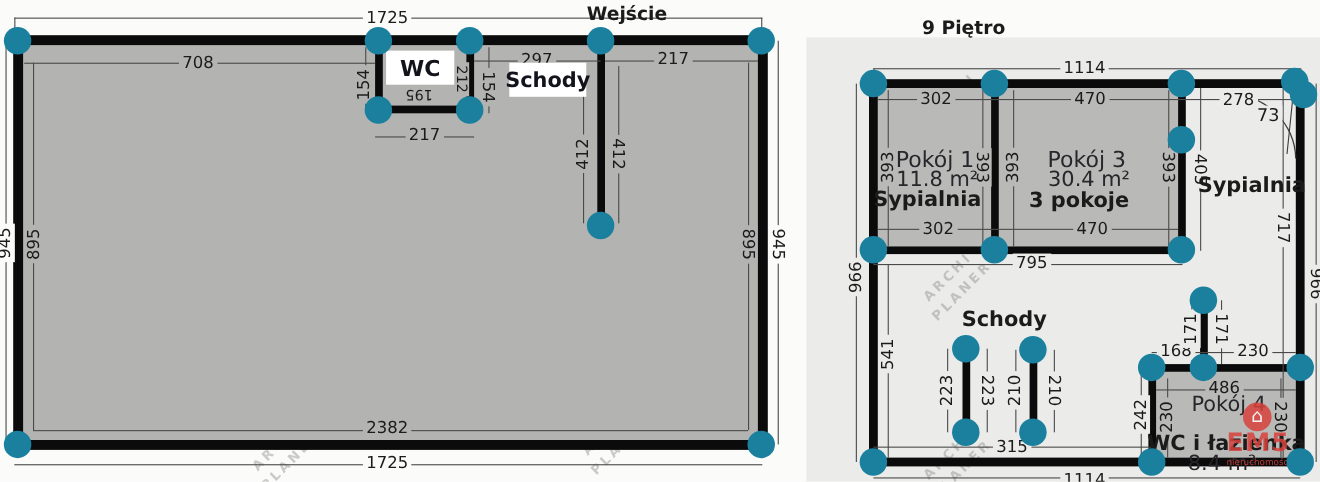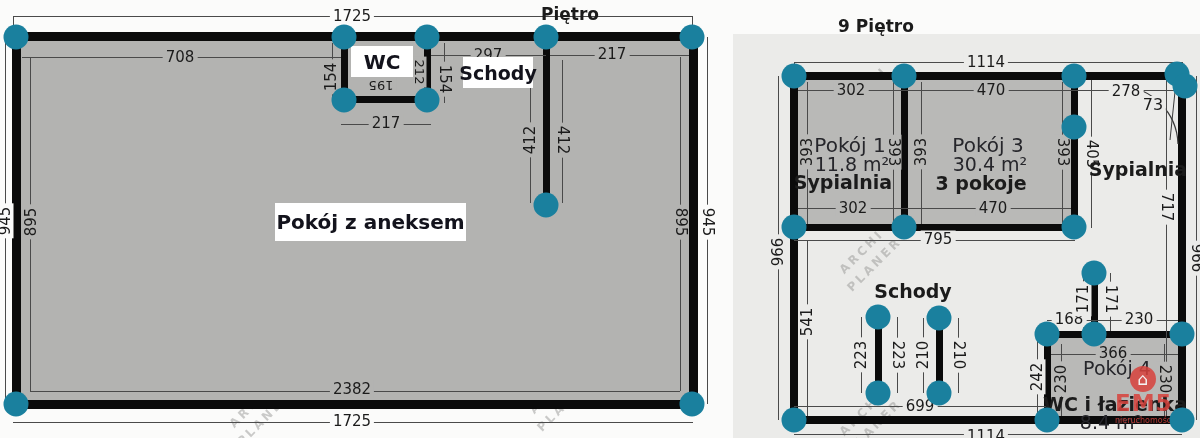--- a/index.html
+++ b/index.html
@@ -103,29 +103,26 @@
   <div class="dlab on-gray" style="left:488px;top:55px;text-align:center;">297</div>
   <div class="dlab on-gray" style="left:612px;top:54px;">217</div>
   <div class="dlab on-gray rot-l" style="left:331px;top:77px;">154</div>
   <div class="dlab on-gray rot-r" style="left:444px;top:79px;">154</div>
   <div class="dlab on-gray" style="left:386px;top:123px;">217</div>
   <div class="dlab on-gray rot-u sm" style="left:381px;top:85px;">195</div>
   <div class="dlab on-gray rot-r sm" style="left:419px;top:72px;">212</div>
   <div class="dlab on-gray rot-l" style="left:530px;top:140px;">412</div>
   <div class="dlab on-gray rot-r" style="left:562px;top:140px;">412</div>
 
-  <div class="tag" style="left:570px;top:14px;font-size:17px;">Piętro</div>
+  <div class="tag" style="left:570px;top:14px;font-size:17px;">Wejście</div>
   <div class="whitebox" style="left:351px;top:46px;width:62px;height:31px;font-size:20px;">
       <span>WC</span>
     </div>
   <div class="whitebox" style="left:463px;top:57px;width:70px;height:31px;font-size:19px;">
       <span>Schody</span>
-    </div>
-  <div class="whitebox" style="left:275px;top:203px;width:191px;height:38px;font-size:20px;">
-      <span>Pokój z aneksem</span>
     </div>
 
   <div class="node" style="left:16px;top:37px;"></div>
   <div class="node" style="left:344px;top:37px;"></div>
   <div class="node" style="left:427px;top:37px;"></div>
   <div class="node" style="left:546px;top:37px;"></div>
   <div class="node" style="left:692px;top:37px;"></div>
   <div class="node" style="left:16px;top:404px;"></div>
   <div class="node" style="left:692px;top:404px;"></div>
   <div class="node" style="left:344px;top:100px;"></div>
@@ -201,26 +198,26 @@
   <div class="dlab on-panel" style="left:1126px;top:91px;">278</div>
   <div class="dlab on-panel" style="left:1153px;top:105px;font-size:16px;">73</div>
   <div class="dlab on-panel rot-r" style="left:1091px;top:154px;">405</div>
   <div class="dlab on-panel rot-r" style="left:1166px;top:207px;">717</div>
   <div class="dlab on-panel" style="left:938px;top:239px;">795</div>
   <div class="dlab on-panel rot-l" style="left:807px;top:322px;">541</div>
   <div class="dlab on-panel rot-l" style="left:861px;top:355px;">223</div>
   <div class="dlab on-panel rot-r" style="left:897px;top:355px;">223</div>
   <div class="dlab on-panel rot-l" style="left:923px;top:355px;">210</div>
   <div class="dlab on-panel rot-r" style="left:958px;top:355px;">210</div>
-  <div class="dlab on-panel" style="left:920px;top:406px;">699</div>
+  <div class="dlab on-panel" style="left:920px;top:406px;">315</div>
   <div class="dlab on-panel" style="left:1069px;top:319px;">168</div>
   <div class="dlab on-panel" style="left:1139px;top:319px;">230</div>
   <div class="dlab on-panel rot-l" style="left:1083px;top:299px;">171</div>
   <div class="dlab on-panel rot-r" style="left:1110px;top:299px;">171</div>
-  <div class="dlab on-room" style="left:1113px;top:353px;">366</div>
+  <div class="dlab on-room" style="left:1113px;top:353px;">486</div>
   <div class="dlab on-room rot-l" style="left:1061px;top:379px;">230</div>
   <div class="dlab on-room rot-r" style="left:1164px;top:379px;">230</div>
   <div class="dlab on-panel rot-l" style="left:1037px;top:377px;">242</div>
 
   <div class="roomname" style="left:850px;top:145px;">Pokój 1</div>
   <div class="roomname" style="left:852px;top:164px;font-size:19px;">11.8 m²</div>
   <div class="tag" style="left:843px;top:182px;">Sypialnia</div>
   <div class="roomname" style="left:988px;top:145px;">Pokój 3</div>
   <div class="roomname" style="left:990px;top:164px;font-size:19px;">30.4 m²</div>
   <div class="tag" style="left:981px;top:183px;">3 pokoje</div>

